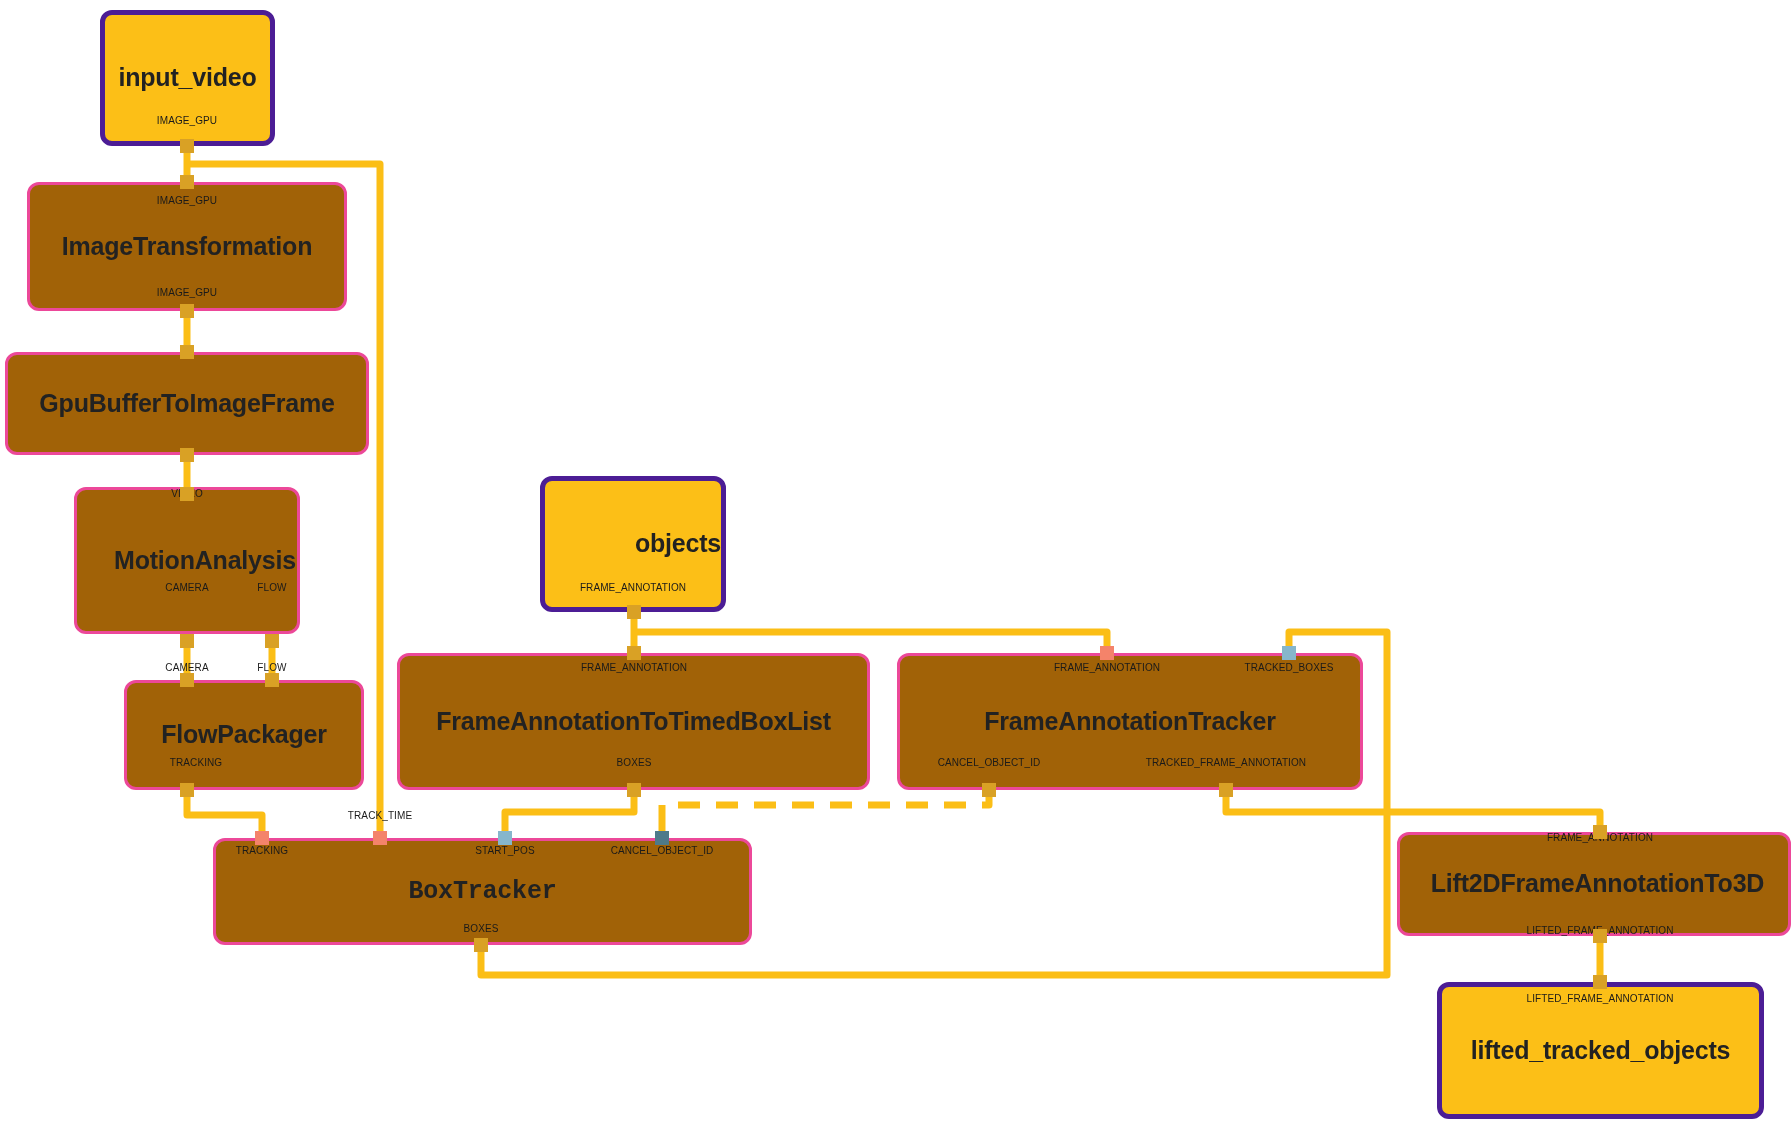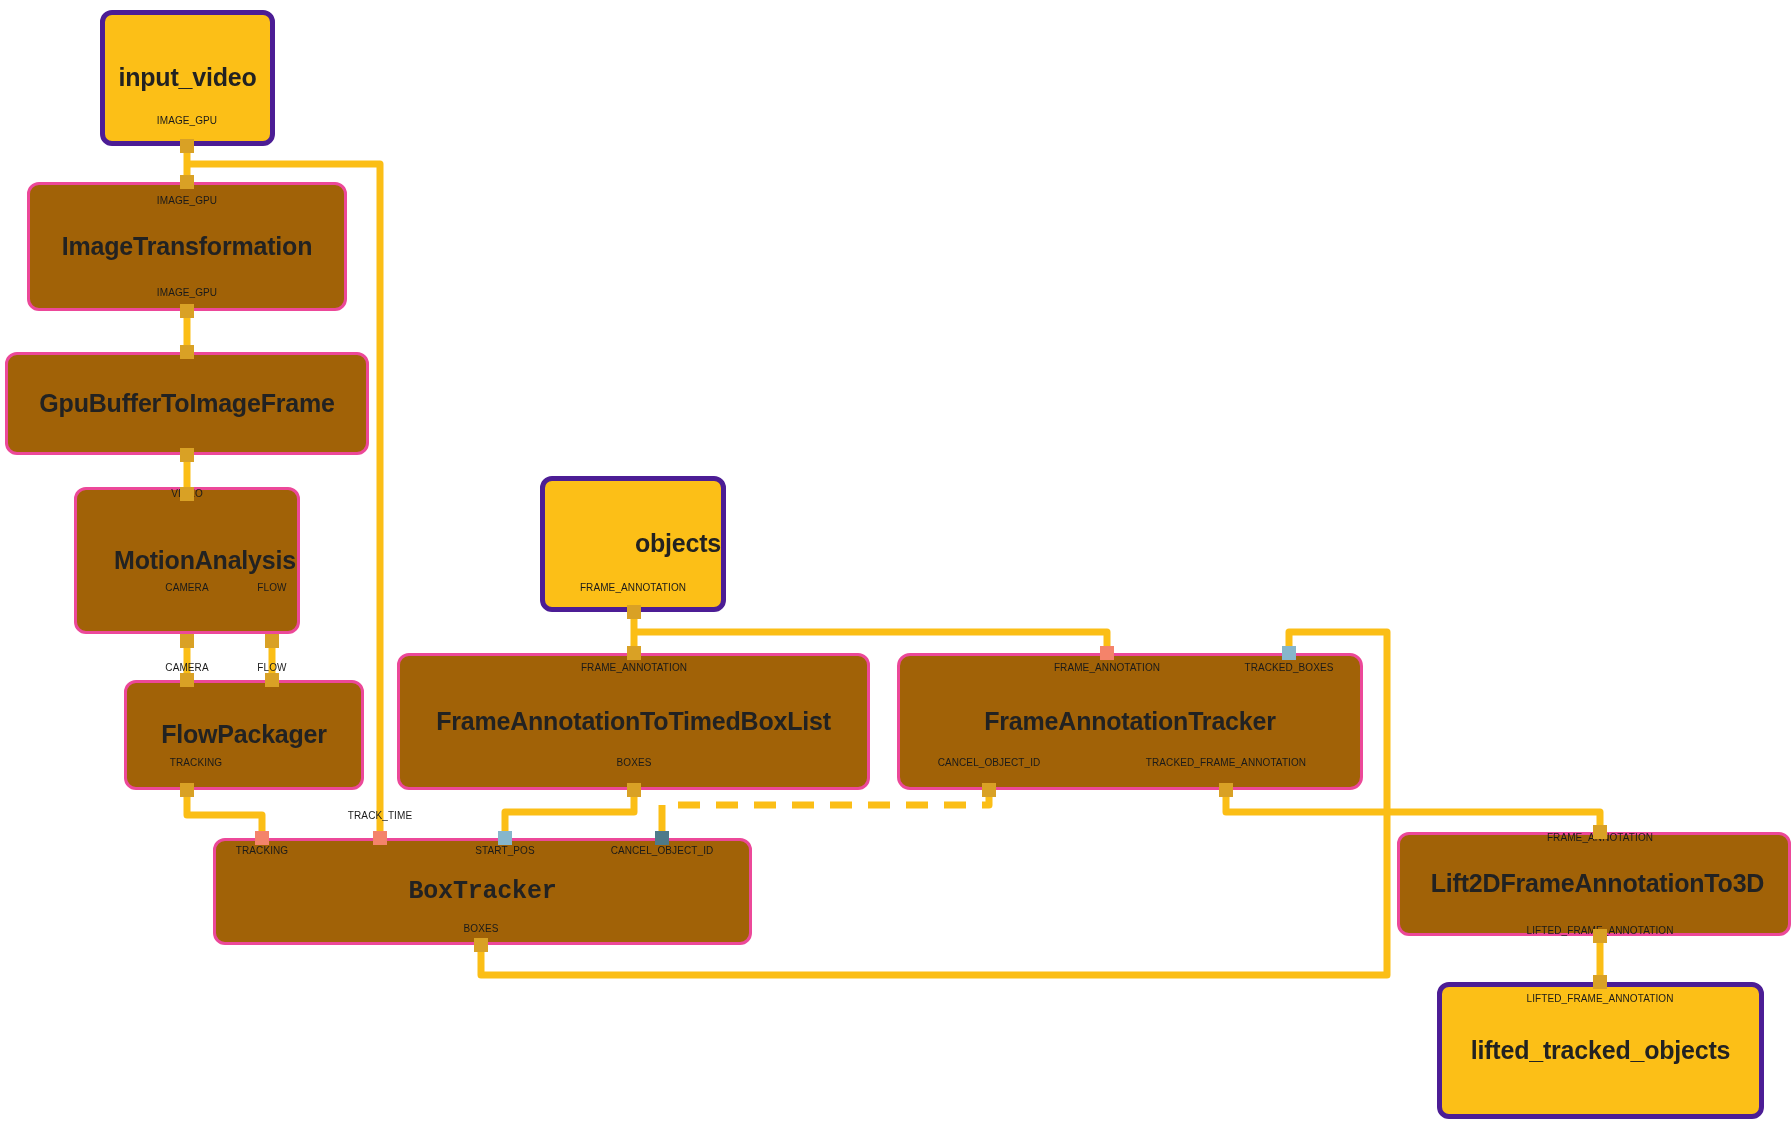--- a/index.html
+++ b/index.html
@@ -161,21 +161,21 @@
   <div class="port-dot gold" style="left:634px; top:612px;"></div>
 
   <div class="node calculator" style="left:397px; top:653px; width:473px; height:137px;">
     <div class="node-title">FrameAnnotationToTimedBoxList</div>
   </div>
   <div class="float-label" style="left:634px; top:662px;">FRAME_ANNOTATION</div>
   <div class="float-label" style="left:634px; top:757px;">BOXES</div>
   <div class="port-dot gold" style="left:634px; top:653px;"></div>
   <div class="port-dot gold" style="left:634px; top:790px;"></div>
 
-  <div class="node calculator" style="left:897px; top:653px; width:466px; height:137px;border-radius:13px;">
+  <div class="node calculator" style="left:897px; top:653px; width:466px; height:137px;">
     <div class="node-title">FrameAnnotationTracker</div>
   </div>
   <div class="float-label" style="left:1107px; top:662px;">FRAME_ANNOTATION</div>
   <div class="float-label" style="left:1289px; top:662px;">TRACKED_BOXES</div>
   <div class="float-label" style="left:989px; top:757px;">CANCEL_OBJECT_ID</div>
   <div class="float-label" style="left:1226px; top:757px;">TRACKED_FRAME_ANNOTATION</div>
   <div class="port-dot salmon" style="left:1107px; top:653px;"></div>
   <div class="port-dot blue" style="left:1289px; top:653px;"></div>
   <div class="port-dot gold" style="left:989px; top:790px;"></div>
   <div class="port-dot gold" style="left:1226px; top:790px;"></div>

